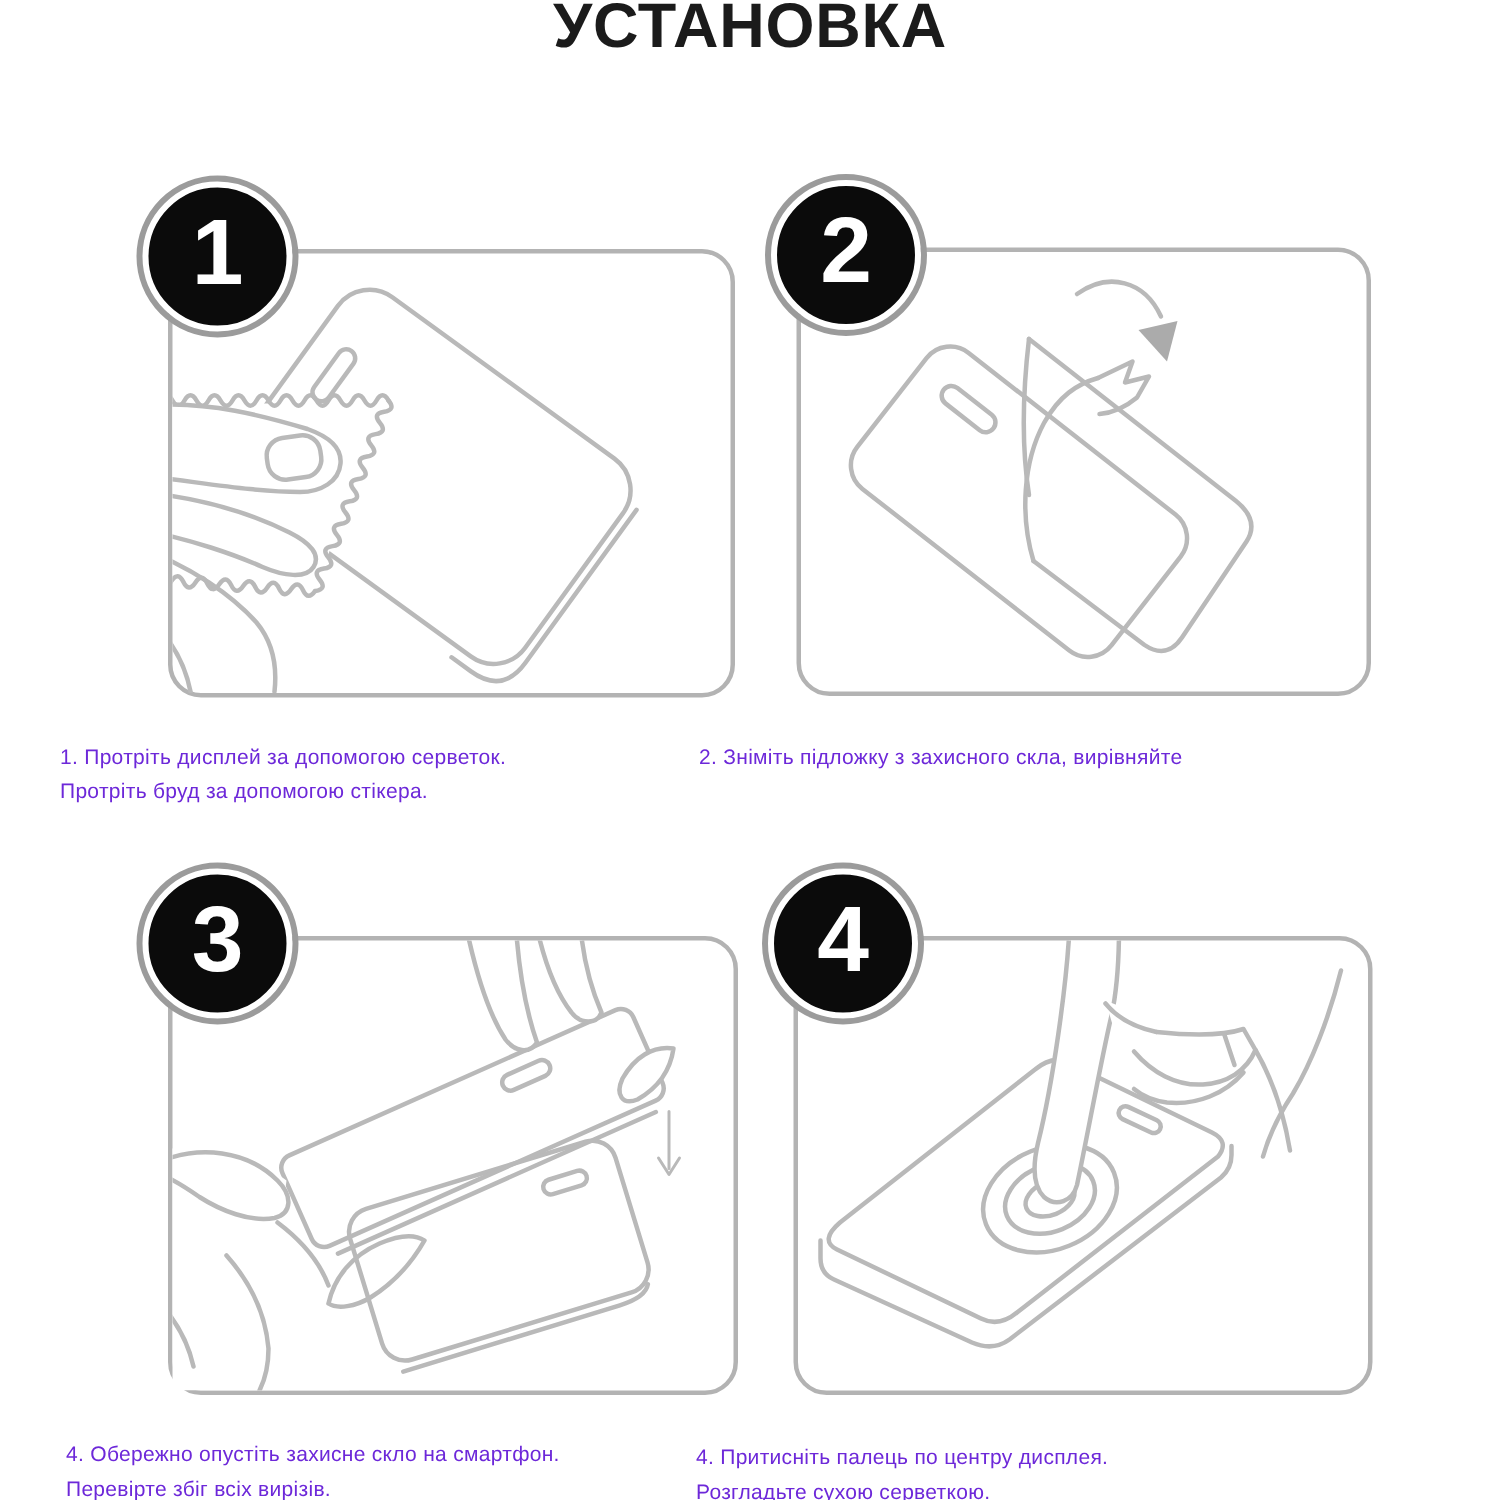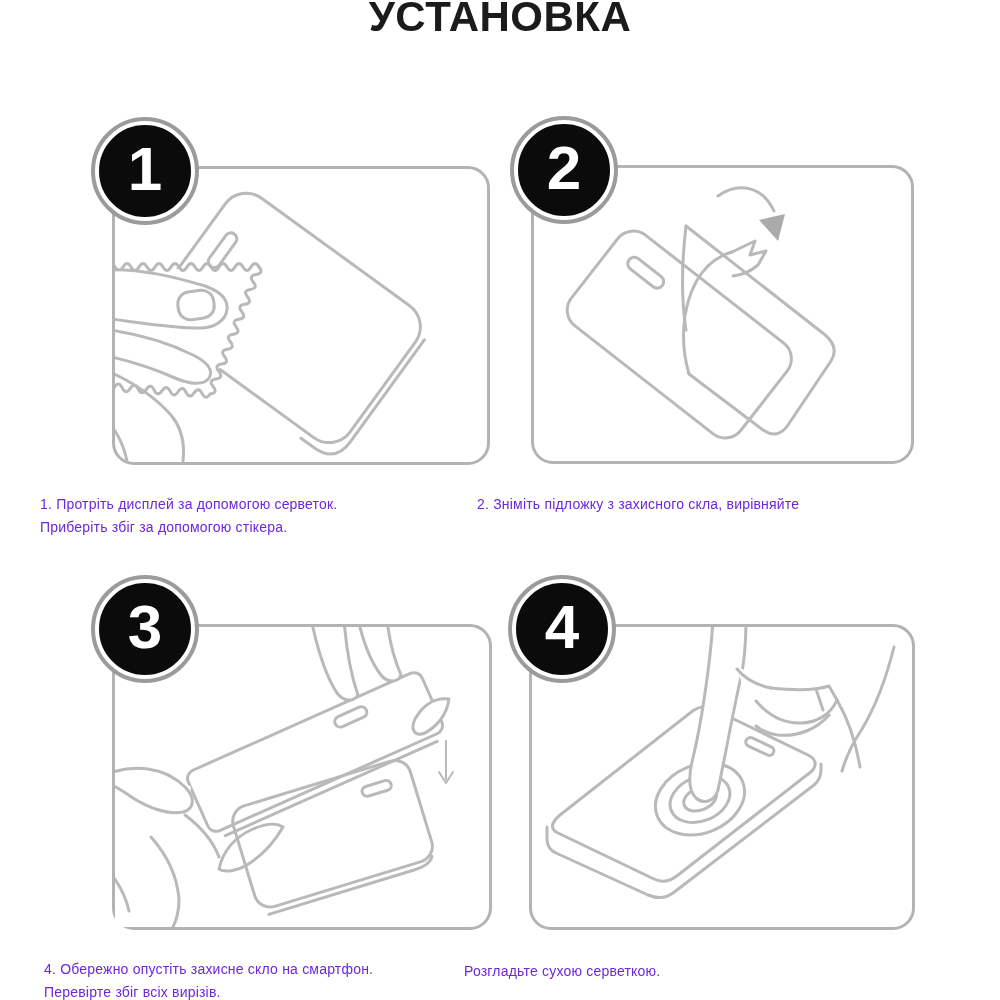--- a/index.html
+++ b/index.html
@@ -126,24 +126,25 @@
     <path d="M 239 61 C 258 63 282 64 297 59 L 305 73 C 299 87 286 95 270 96 C 252 97 236 88 224 74"></path>
     <path d="M 284 62 L 291 83"></path>
     <path d="M 297 88 C 285 102 266 110 246 108 C 238 107 230 104 224 99"></path>
     <path d="M 305 73 C 316 92 324 116 328 140"></path>
     <path d="M 362 20 C 354 52 342 82 330 102 C 322 114 314 130 310 144"></path>
   </svg>
 </div>
 
 <div class="caption" style="left:40px; top:493px; width:452px;">
   <div>1. Протріть дисплей за допомогою серветок.</div>
-  <div>Приберіть збіг за допомогою стікера.</div>
+  <div>Протріть бруд за допомогою стікера.</div>
 </div>
-<div class="caption" style="left:477px; top:493px; width:452px;">
+<div class="caption" style="left:466px; top:493px; width:452px;">
   <div>2. Зніміть підложку з захисного скла, вирівняйте</div>
 </div>
 <div class="caption" style="left:44px; top:958px; width:452px;">
   <div>4. Обережно опустіть захисне скло на смартфон.</div>
   <div>Перевірте збіг всіх вирізів.</div>
 </div>
 <div class="caption" style="left:464px; top:960px; width:450px;">
+  <div>4. Притисніть палець по центру дисплея.</div>
   <div>Розгладьте сухою серветкою.</div>
 </div>
 
 </body></html>

